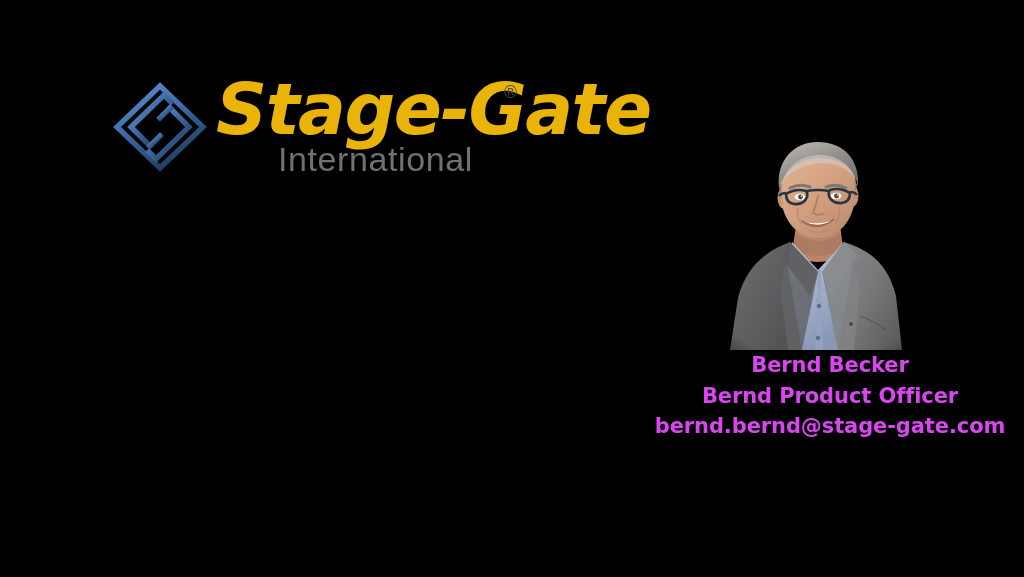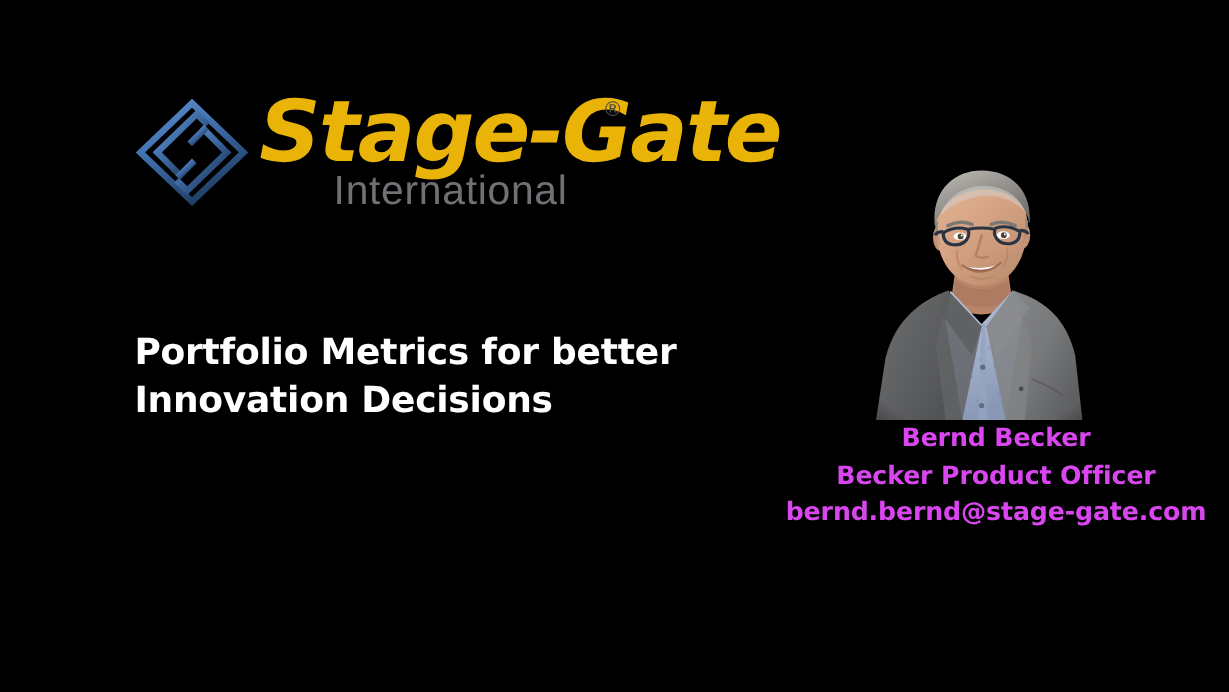--- a/index.html
+++ b/index.html
@@ -163,22 +163,20 @@
     </div>
 
     <div id="logo-wordmark-wrap">
       <span id="logo-wordmark">Stage-Gate</span>
       <span id="logo-reg">®</span>
       <span id="logo-sub">International</span>
     </div>
 
   </div>
 
-  <div id="slide-title">Portfolio Metrics for better
-Innovation Decisions</div>
 
   <div id="speaker-photo">
     <svg viewBox="0 0 200 212" width="200" height="212" aria-hidden="true">
       <defs>
         <linearGradient id="jacketL" x1="0" y1="0" x2="1" y2="0.6">
           <stop offset="0%" stop-color="#6d6e70"></stop>
           <stop offset="55%" stop-color="#5d5e60"></stop>
           <stop offset="100%" stop-color="#4d4e50"></stop>
         </linearGradient>
         <linearGradient id="jacketR" x1="0" y1="0" x2="1" y2="0.7">
@@ -287,17 +285,17 @@
         <path d="M80 70 q-2 10 4 16" stroke="#b98063" stroke-width="1.5" fill="none" opacity="0.7"></path>
         <path d="M121 69 q2 10 -4 16" stroke="#b98063" stroke-width="1.5" fill="none" opacity="0.7"></path>
 
         <path d="M90 92 q10 5 20 0" stroke="#b3815f" stroke-width="1.2" fill="none" opacity="0.6"></path>
       </g>
     </svg>
   </div>
 
   <div id="speaker-info">
     <div class="speaker-line">Bernd Becker</div>
-    <div class="speaker-line">Becker Product Officer</div>
+    <div class="speaker-line">Bernd Product Officer</div>
     <div class="speaker-line">bernd.bernd@stage-gate.com</div>
   </div>
 
 </div>
 
 </body></html>

